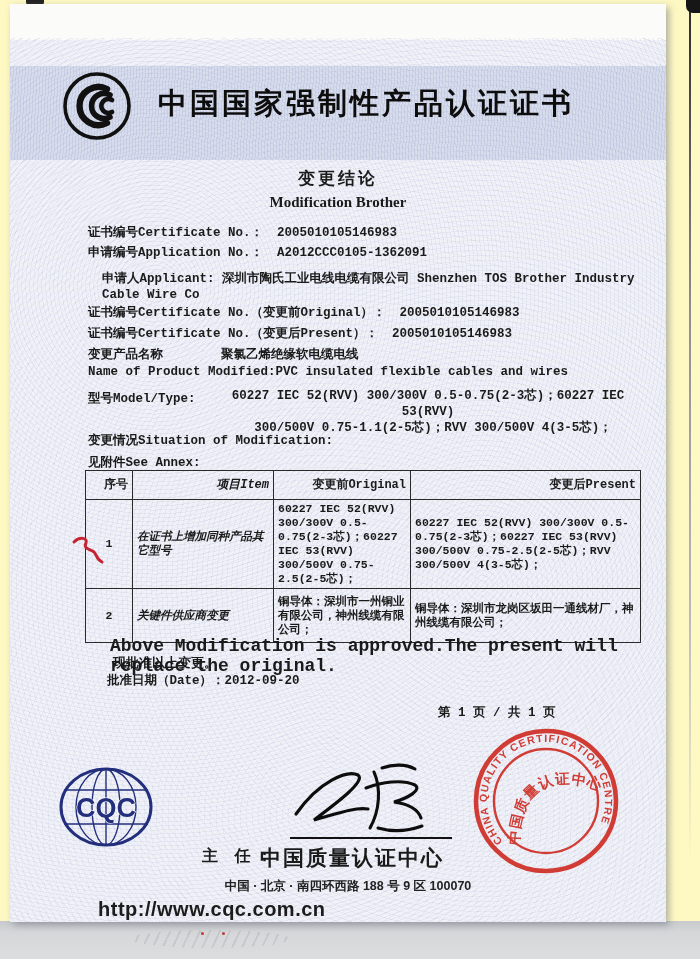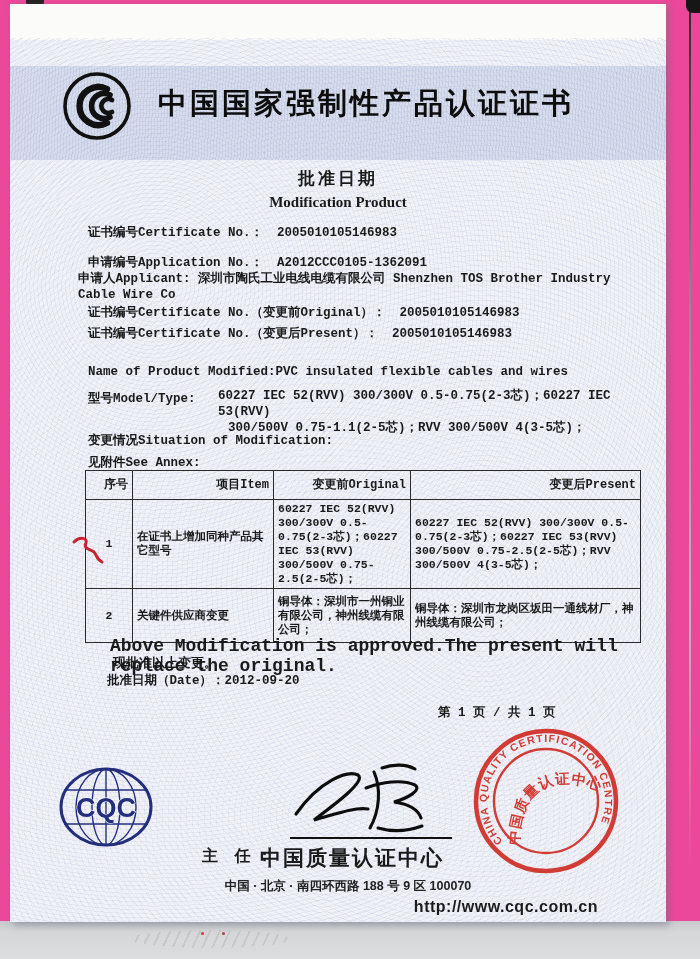--- a/index.html
+++ b/index.html
@@ -1,16 +1,16 @@
 <!DOCTYPE html>
 <html><head>
 <meta charset="utf-8">
 <style>
   html,body{margin:0;padding:0;background:#ffffff;}
-  .scan{position:relative;width:700px;height:959px;background:#ec4899;overflow:hidden;
+  .scan{position:relative;width:700px;height:959px;background:#fef9c3;overflow:hidden;
         font-family:"Liberation Sans","DejaVu Sans",sans-serif;color:#1a1a1a;}
   
   .bottom-band{position:absolute;left:0;top:921px;width:700px;height:38px;
         background:linear-gradient(180deg,#c7c9cc 0,#d6d7d9 30%,#dcdddf 100%);}
   .bottom-smudge{position:absolute;left:130px;top:930px;width:160px;height:18px;
         background:repeating-linear-gradient(115deg,rgba(150,152,158,.25) 0 2px,transparent 2px 9px);border-radius:50%;}
   .speck{position:absolute;width:3px;height:3px;border-radius:50%;background:#c23a3a;}
   .right-line{position:absolute;left:689px;top:2px;width:2px;height:880px;
         background:linear-gradient(180deg,#2b2b2b 0,#8d8e95 35%,#b9bac0 70%,transparent 98%);}
   .tr-blob{position:absolute;left:686px;top:0;width:14px;height:13px;background:#161616;border-radius:0 0 0 7px;}
@@ -32,47 +32,47 @@
   .ccc-logo{position:absolute;left:47px;top:61px;}
   .title{position:absolute;left:148px;top:80px;font-size:29px;font-weight:700;letter-spacing:3px;color:#0d0d0d;}
   
   .h-cn{position:absolute;left:0;width:656px;top:163px;text-align:center;font-size:17px;font-weight:700;letter-spacing:3px;}
   .h-en{position:absolute;left:0;width:656px;top:190px;text-align:center;font-size:15px;font-weight:700;
         font-family:"Liberation Serif","DejaVu Serif",serif;}
   
   .line{position:absolute;left:78px;font-size:12.5px;font-weight:600;
         font-family:"Liberation Mono","DejaVu Sans Mono",monospace;white-space:nowrap;}
   .line .val{margin-left:14px;}
-  .wrapblock{position:absolute;left:68px;font-size:12.5px;font-weight:600;
+  .wrapblock{position:absolute;left:92px;font-size:12.5px;font-weight:600;
         font-family:"Liberation Mono","DejaVu Sans Mono",monospace;line-height:16px;}
   .bold{font-weight:700;}
   
   .annex-table{position:absolute;left:75px;top:466px;border-collapse:collapse;table-layout:fixed;
         font-family:"Liberation Mono","DejaVu Sans Mono",monospace;font-size:11.5px;font-weight:600;}
   .annex-table td,.annex-table th{border:1.6px solid #2a2a2a;padding:2px 4px;vertical-align:middle;line-height:14px;}
   .annex-table th{font-size:12px;text-align:right;height:24px;}
   .col-no{width:38px;text-align:center;}
-  .col-item{width:132px;}
+  .col-item{width:132px;font-style:italic;}
   .col-orig{width:128px;}
   .col-pres{width:221px;margin-top:11px;}
   
   .approval-en{position:absolute;left:100px;top:632px;font-size:18px;font-weight:600;
         font-family:"Liberation Mono","DejaVu Sans Mono",monospace;}
   .approval-cn{position:absolute;left:103px;top:650px;font-size:13px;font-weight:700;}
   .date-line{position:absolute;left:97px;top:668px;font-size:12.5px;font-weight:600;
         font-family:Liberation Mono, monospace;}
   .page-no{position:absolute;left:428px;top:700px;font-size:12.5px;font-weight:600;
         font-family:Liberation Mono, monospace;}
   .cqc-logo{position:absolute;left:46px;top:760px;}
   .director{position:absolute;left:192px;top:842px;font-size:16px;font-weight:700;letter-spacing:6px;}
   .sig-svg{position:absolute;left:272px;top:754px;}
   .sig-line{position:absolute;left:280px;top:833px;width:162px;height:2px;background:#111;}
   .org{position:absolute;left:232px;top:840px;width:220px;text-align:center;font-size:21px;font-weight:700;letter-spacing:2px;}
   .address{position:absolute;left:88px;top:874px;width:500px;text-align:center;font-size:12.5px;font-weight:700;color:#222;}
-  .url{position:absolute;left:88px;top:894px;width:500px;text-align:right;font-size:16px;font-weight:700;letter-spacing:.5px;color:#1c1c1c;}
+  .url{position:absolute;left:88px;top:894px;width:500px;text-align:left;font-size:20px;font-weight:700;letter-spacing:.5px;color:#1c1c1c;}
   .stamp{position:absolute;left:460px;top:721px;opacity:.92;}
   .pen-mark{position:absolute;left:56px;top:528px;}
 </style>
 </head>
 <body>
 
 <div class="scan">
 
   <div class="bottom-band"></div>
   <div class="bottom-smudge"></div>
@@ -89,41 +89,44 @@
 
     <svg class="ccc-logo" width="80" height="82" viewBox="0 0 80 82">
       <circle cx="40" cy="41" r="32" fill="none" stroke="#111" stroke-width="3.6"></circle>
       <path d="M 50 24 A 19 19 0 1 0 50 58" fill="none" stroke="#111" stroke-width="6.4" stroke-linecap="round"></path>
       <path d="M 53 30 A 12.5 12.5 0 1 0 53 52" fill="none" stroke="#111" stroke-width="5.6" stroke-linecap="round"></path>
       <path d="M 55 35 A 7 7 0 1 0 55 47" fill="none" stroke="#111" stroke-width="4.8" stroke-linecap="round"></path>
     </svg>
 
     <div class="title">中国国家强制性产品认证证书</div>
 
-    <div class="h-cn">批准日期</div>
-    <div class="h-en">Modification Product</div>
+    <div class="h-cn">变更结论</div>
+    <div class="h-en">Modification Brother</div>
 
     <div class="line" style="top:220px;">
       <span>证书编号Certificate No.：</span><span class="val">2005010105146983</span>
     </div>
-    <div class="line" style="top:250px;">
+    <div class="line" style="top:240px;">
       <span>申请编号Application No.：</span><span class="val">A2012CCC0105-1362091</span>
     </div>
     <div class="wrapblock" style="top:267px;width:560px;">
       <div>申请人Applicant:  深圳市陶氏工业电线电缆有限公司 Shenzhen TOS Brother Industry Cable Wire Co</div>
     </div>
     <div class="line" style="top:300px;">
       <span>证书编号Certificate No.（变更前Original）：</span><span class="val">2005010105146983</span>
     </div>
     <div class="line" style="top:321px;">
       <span>证书编号Certificate No.（变更后Present）：</span><span class="val">2005010105146983</span>
     </div>
+    <div class="line bold" style="top:342px;">
+      <span>变更产品名称</span><span style="margin-left:58px;">聚氯乙烯绝缘软电缆电线</span>
+    </div>
     <div class="line" style="top:361px;">Name of Product Modified:PVC insulated flexible cables and wires</div>
     <div class="line" style="top:386px;">型号Model/Type:</div>
-    <div class="wrapblock" style="left:208px;top:384px;width:420px;">
+    <div class="wrapblock" style="left:208px;top:384px;width:420px;text-align:center;">
       <div>60227 IEC 52(RVV) 300/300V 0.5-0.75(2-3芯)；60227 IEC 53(RVV)</div>
       <div style="margin-left:10px;">300/500V 0.75-1.1(2-5芯)；RVV 300/500V 4(3-5芯)；</div>
     </div>
     <div class="line bold" style="top:428px;">变更情况Situation of Modification:</div>
     <div class="line bold" style="top:450px;">见附件See Annex:</div>
 
     <table class="annex-table">
       <tbody>
           <tr>
         <th class="col-no">序号</th>

